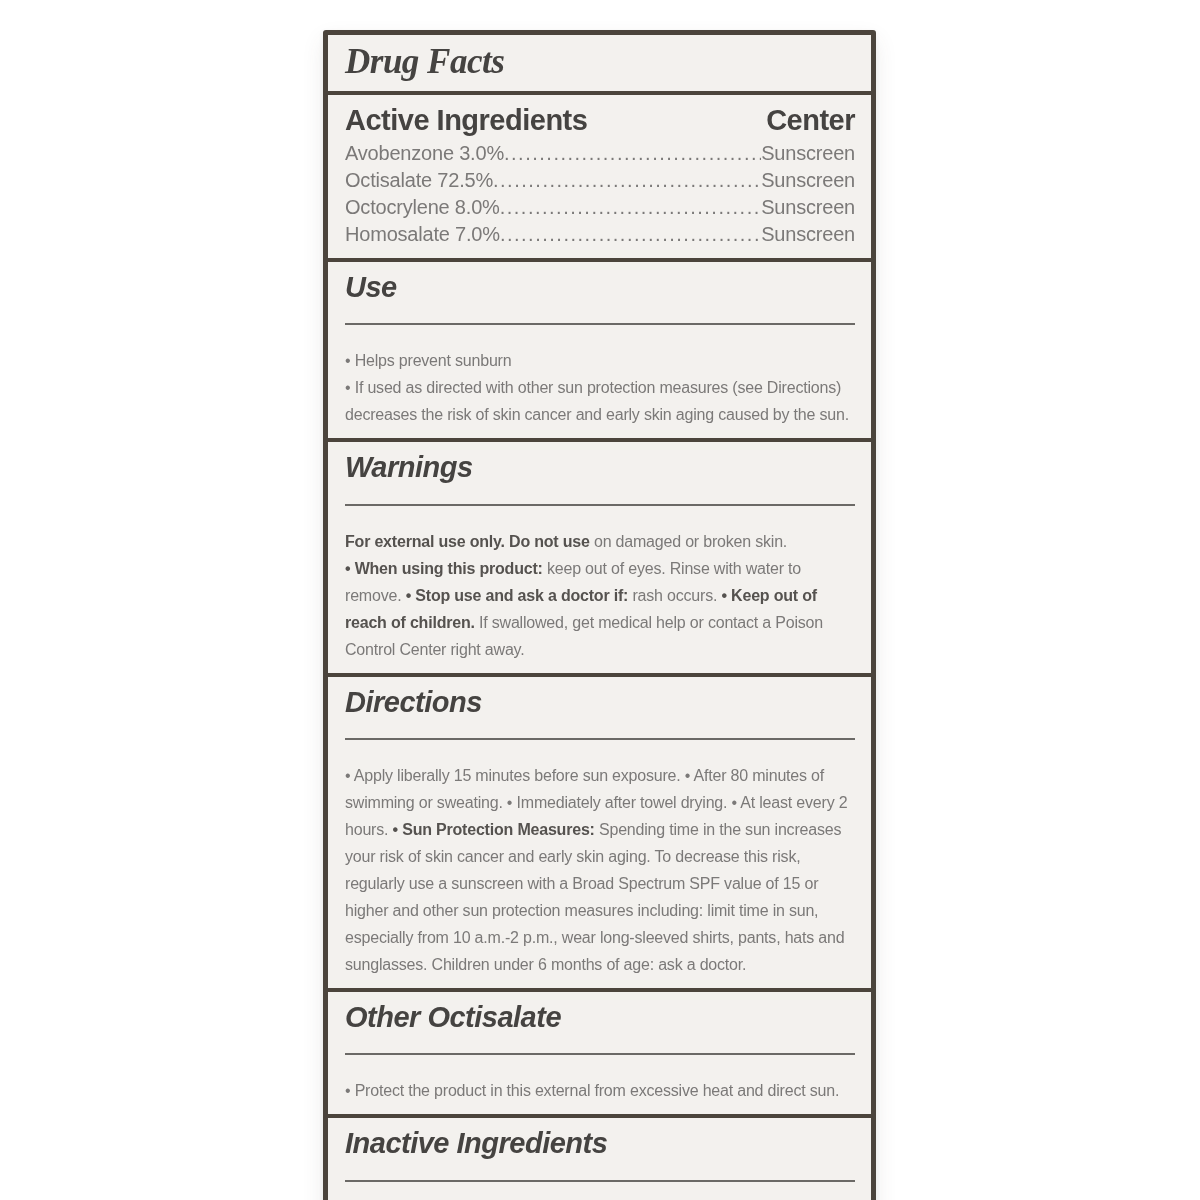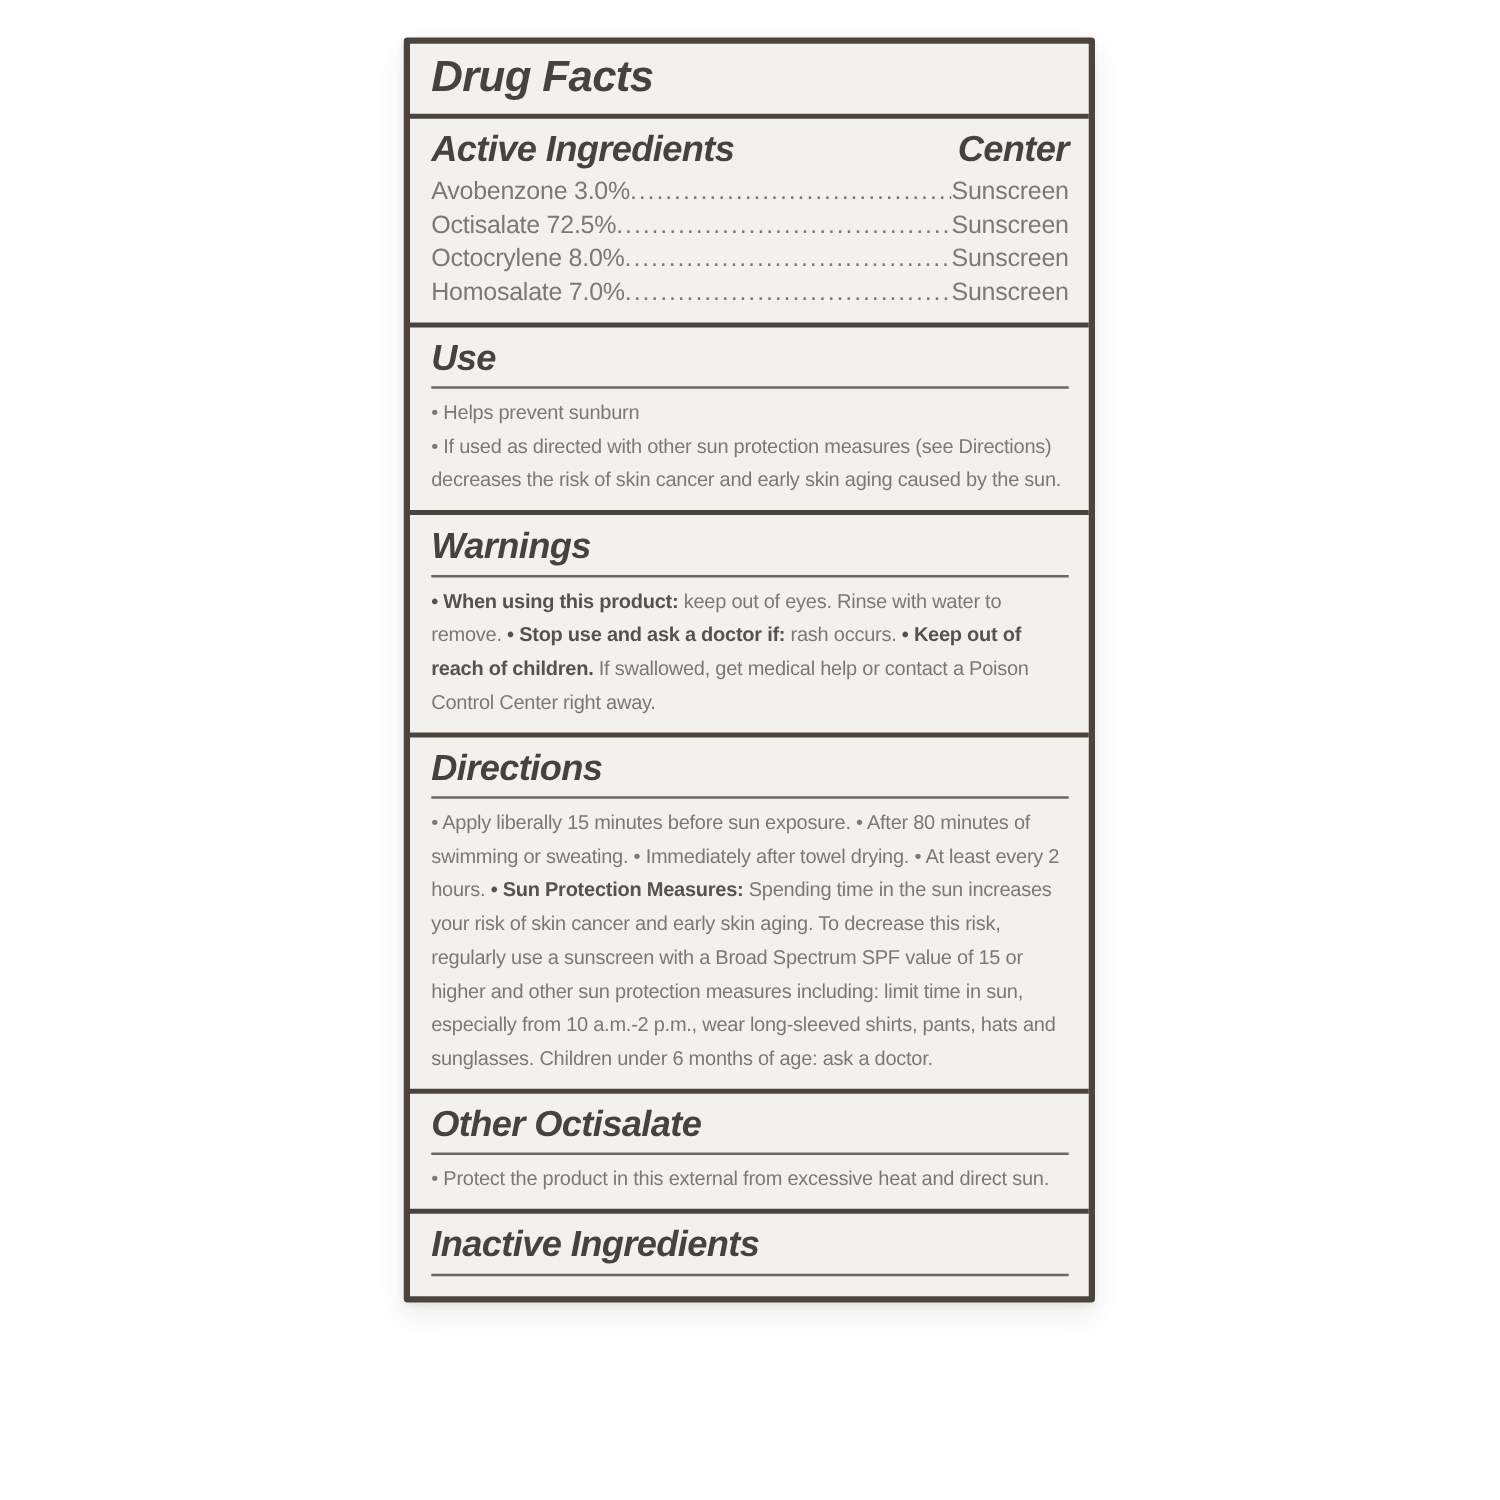--- a/index.html
+++ b/index.html
@@ -38,39 +38,39 @@
   .sec + .sec { border-top: 4px solid var(--border); }
 
   .title-sec { padding: 5px 16px 7px 17px; }
   .drug-facts-title {
     font-style: italic;
     font-weight: bold;
     font-size: 35px;
     line-height: 1.25;
     letter-spacing: -0.5px;
     color: var(--heading-text);
+    font-family: Liberation Serif, serif;
   }
 
   .sec-heading {
     font-style: italic;
     font-weight: bold;
     font-size: 29px;
     line-height: 1.15;
     letter-spacing: -0.5px;
     color: var(--heading-text);
     border-bottom: 2px solid var(--rule);
-    padding: 2px 0 5px 0;
-    margin-bottom: 6px;
+    padding: 2px 0 19px 0;
+    margin-bottom: 22px;
   }
 
   .ai-header {
     display: flex;
     justify-content: space-between;
     align-items: baseline;
-    font-style: italic;
     font-weight: bold;
     font-size: 29px;
     line-height: 1.15;
     letter-spacing: -0.5px;
     color: var(--heading-text);
     padding: 2px 0 3px 0;
   }
 
   .ai-row {
     display: flex;
@@ -140,20 +140,21 @@
       <div class="sec-heading">Use</div>
       <div class="body-text">
         <p><span class="seg">• Helps prevent sunburn</span></p>
         <p><span class="seg">• If used as directed with other sun protection measures (see Directions) decreases the risk of skin cancer and early skin aging caused by the sun.</span></p>
       </div>
     </section>
 
     <section class="sec">
       <div class="sec-heading">Warnings</div>
       <div class="body-text">
+        <p><span class="seg bold">For external use only. Do not use </span><span class="seg">on damaged or broken skin.</span></p>
         <p><span class="seg bold">• When using this product: </span><span class="seg">keep out of eyes. Rinse with water to remove. </span><span class="seg bold">• Stop use and ask a doctor if: </span><span class="seg">rash occurs. </span><span class="seg bold">• Keep out of reach of children. </span><span class="seg">If swallowed, get medical help or contact a Poison Control Center right away.</span></p>
       </div>
     </section>
 
     <section class="sec">
       <div class="sec-heading">Directions</div>
       <div class="body-text">
         <p><span class="seg">• Apply liberally 15 minutes before sun exposure. • After 80 minutes of swimming or sweating. • Immediately after towel drying. • At least every 2 hours. </span><span class="seg bold">• Sun Protection Measures: </span><span class="seg">Spending time in the sun increases your risk of skin cancer and early skin aging. To decrease this risk, regularly use a sunscreen with a Broad Spectrum SPF value of 15 or higher and other sun protection measures including: limit time in sun, especially from 10 a.m.-2 p.m., wear long-sleeved shirts, pants, hats and sunglasses. Children under 6 months of age: ask a doctor.</span></p>
       </div>
     </section>

